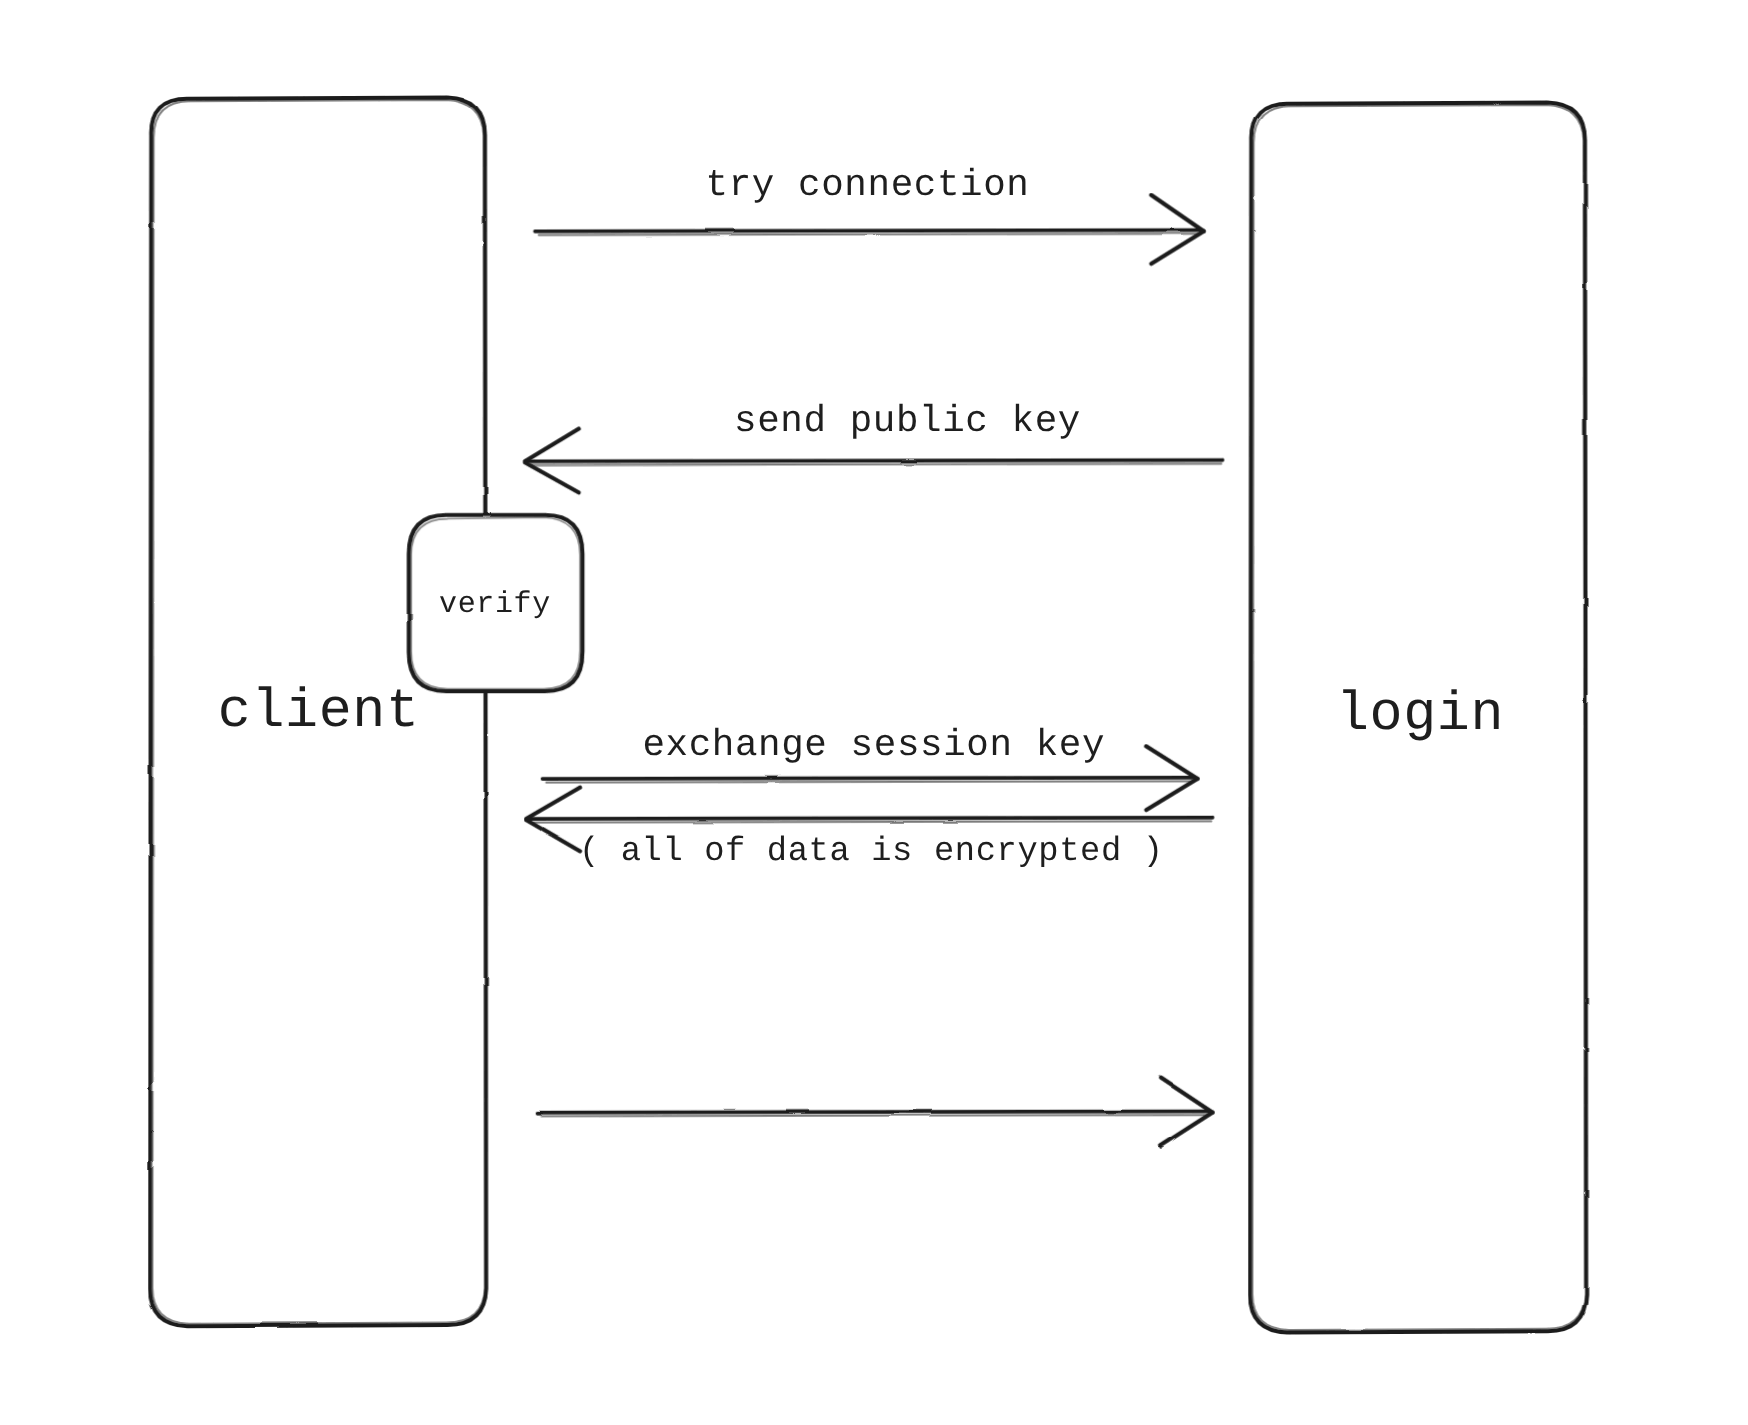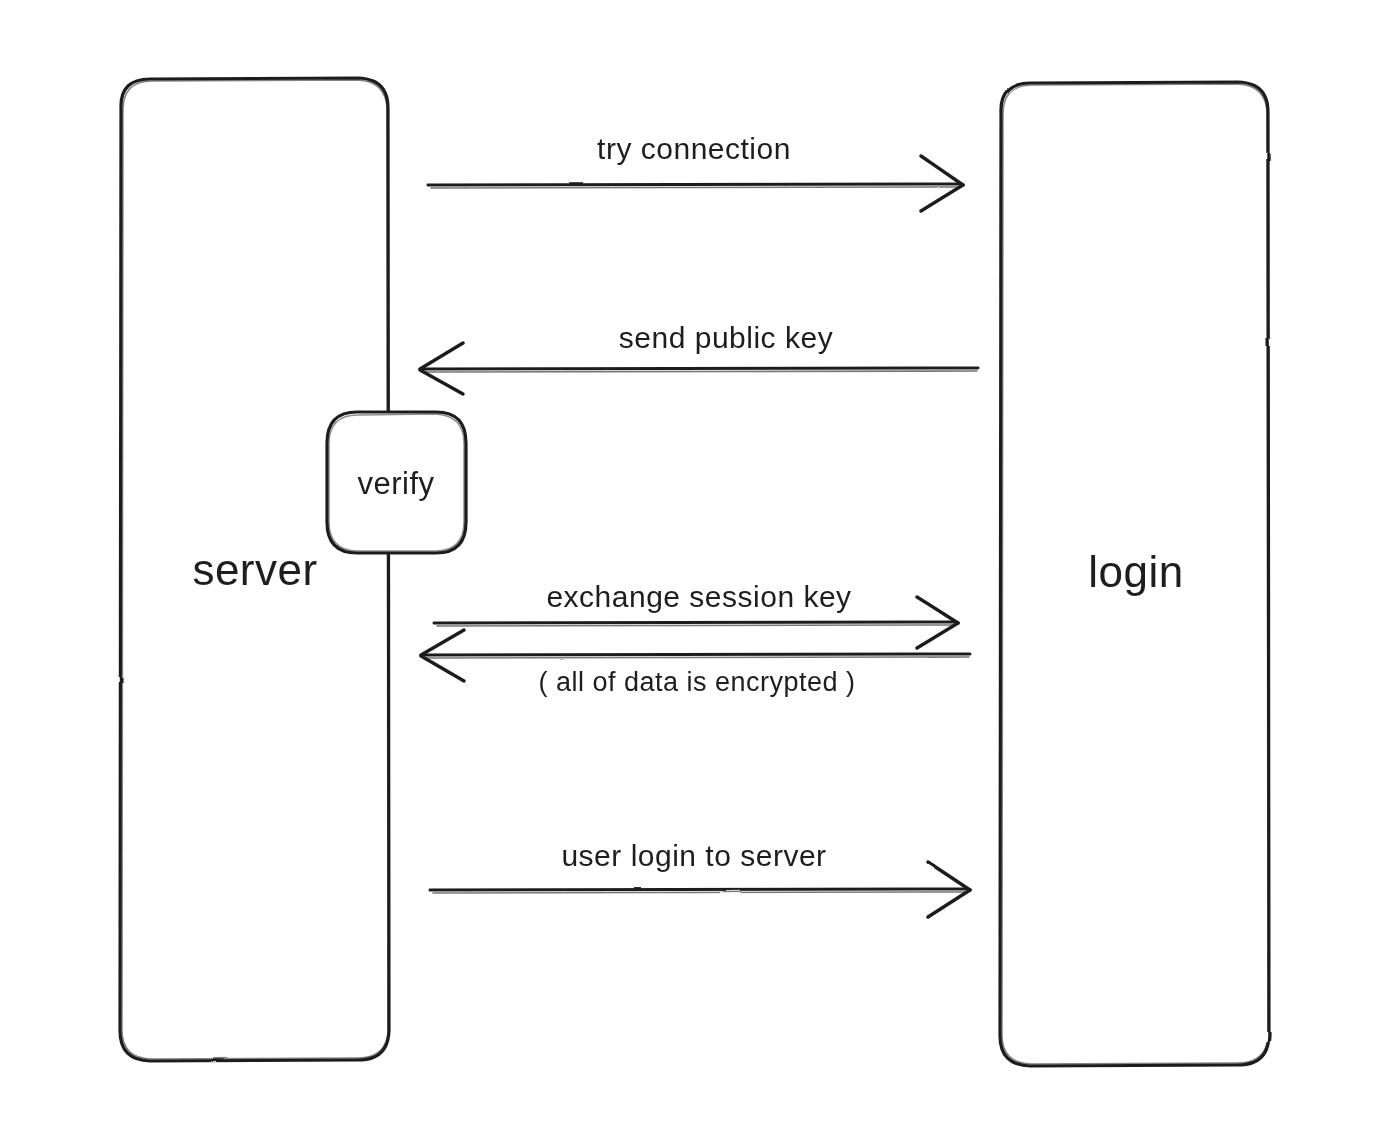--- a/index.html
+++ b/index.html
@@ -41,26 +41,26 @@
   }
   .label-msg {
     font-size: 30px;
     font-weight: 400;
   }
   .label-note {
     font-size: 27px;
     font-weight: 400;
   }
   .label-box {
-    font-size: 31px;
+    font-size: 24px;
     font-weight: 400;
   }
   
   .hand {
-    font-family: Liberation Sans, sans-serif;
+    font-family: Liberation Mono, monospace;
     font-style: normal;
   }
 </style>
 </head>
 <body>
 
 <div id="canvas">
 
   <svg class="layer" viewBox="0 0 1398 1140" aria-hidden="true">
     <defs>
@@ -118,29 +118,28 @@
       <g>
         <path d="M430,890 L968,889" stroke-width="3"></path>
         <path d="M433,893 L967,892" stroke-width="1.6" opacity="0.6"></path>
         <path d="M928,862 L970,890" stroke-width="3.4"></path>
         <path d="M928,917 L970,890" stroke-width="3.4"></path>
       </g>
 
     </g>
   </svg>
 
-  <div class="label label-actor hand" style="left:255px; top:570px;">server</div>
+  <div class="label label-actor hand" style="left:255px; top:570px;">client</div>
 
   <div class="label label-actor hand" style="left:1136px; top:572px;">login</div>
 
   <div class="label label-box hand" style="left:396px; top:484px;">verify</div>
 
   <div class="label label-msg hand" style="left:694px; top:149px;">try connection</div>
 
   <div class="label label-msg hand" style="left:726px; top:338px;">send public key</div>
 
   <div class="label label-msg hand" style="left:699px; top:597px;">exchange session key</div>
 
   <div class="label label-note hand" style="left:697px; top:682px;">( all of data is encrypted )</div>
 
-  <div class="label label-msg hand" style="left:694px; top:856px;">user login to server</div>
 
 </div>
 
 </body></html>

